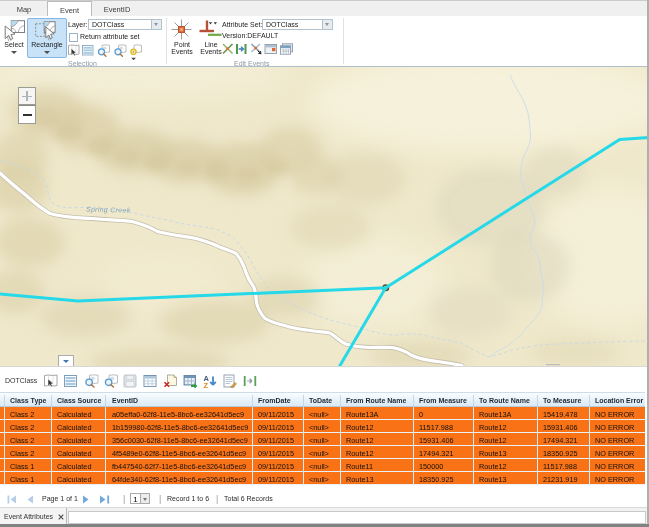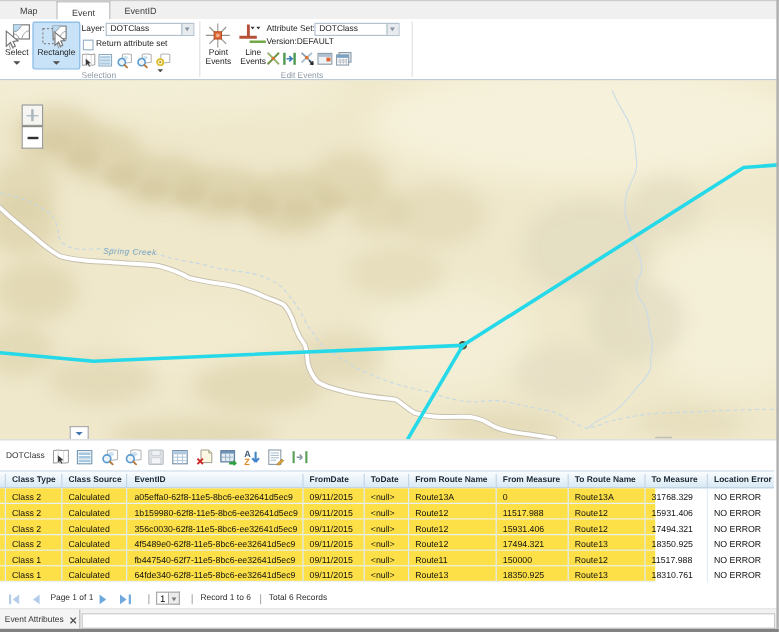--- a/index.html
+++ b/index.html
@@ -40,21 +40,21 @@
 
 #panel { position:absolute; left:0; top:366px; width:649px; height:161px; background:#fff; }
 #ptoolbar { position:absolute; left:0; top:0; width:649px; height:26px; background:#fff; border-top:1px solid #d7d7d7; }
 #dotclass { position:absolute; left:5px; top:10px; font-size:7px; color:#333; }
 
 
 #thead { position:absolute; left:0; top:26px; width:645px; height:15px; background:linear-gradient(#fbfdfe,#d9e9f5); border-top:1px solid #cddcea; border-bottom:1px solid #b7cbdb; }
 #thead .h { position:absolute; top:3.5px; font-size:7px; font-weight:bold; color:#1b2833; white-space:nowrap; }
 #thead .hv { position:absolute; top:2px; height:11px; width:1px; background:#c3d6e6; }
 #rows { position:absolute; left:0; top:41px; width:647px; height:78px; }
-.row { position:absolute; left:0; width:546px; height:13px; background:#fde047; border-bottom:1px solid #e9f1f8; box-sizing:border-box; }
+.row { position:absolute; left:0; width:645px; height:13px; background:#f97316; border-bottom:1px solid #e9f1f8; box-sizing:border-box; }
 .row .c { position:absolute; top:3px; font-size:7.3px; color:#111; white-space:nowrap; }
 #colsep { position:absolute; left:0; top:41px; width:647px; height:78px; pointer-events:none; }
 #colsep .v { position:absolute; top:0; height:78px; width:1px; background:#dfebf5; }
 
 
 #pager { position:absolute; left:0; top:124px; width:649px; height:18px; background:#fff; border-bottom:1px solid #d9d9d9; }
 #pager .ptext { position:absolute; top:4.5px; font-size:7px; color:#2b2b2b; white-space:nowrap; }
 #pager .sep2 { position:absolute; top:4px; font-size:9px; color:#9a9a9a; }
 
 
@@ -379,21 +379,21 @@
   <div id="rows">
     <div class="row" style="top:0px;">
       <div class="c" style="left:10px;">Class 2</div>
         <div class="c" style="left:57px;">Calculated</div>
       <div class="c" style="left:112px;">a05effa0-62f8-11e5-8bc6-ee32641d5ec9</div>
       <div class="c" style="left:258px;">09/11/2015</div>
         <div class="c" style="left:309px;">&lt;null&gt;</div>
       <div class="c" style="left:346px;">Route13A</div>
         <div class="c" style="left:419px;">0</div>
       <div class="c" style="left:479px;">Route13A</div>
-        <div class="c" style="left:543px;">31768.329</div>
+        <div class="c" style="left:543px;">15419.478</div>
       <div class="c" style="left:595px;">NO ERROR</div>
     </div>
     <div class="row" style="top:13px;">
       <div class="c" style="left:10px;">Class 2</div>
         <div class="c" style="left:57px;">Calculated</div>
       <div class="c" style="left:112px;">1b159980-62f8-11e5-8bc6-ee32641d5ec9</div>
       <div class="c" style="left:258px;">09/11/2015</div>
         <div class="c" style="left:309px;">&lt;null&gt;</div>
       <div class="c" style="left:346px;">Route12</div>
         <div class="c" style="left:419px;">11517.988</div>
@@ -439,21 +439,21 @@
     </div>
     <div class="row" style="top:65px;">
       <div class="c" style="left:10px;">Class 1</div>
         <div class="c" style="left:57px;">Calculated</div>
       <div class="c" style="left:112px;">64fde340-62f8-11e5-8bc6-ee32641d5ec9</div>
       <div class="c" style="left:258px;">09/11/2015</div>
         <div class="c" style="left:309px;">&lt;null&gt;</div>
       <div class="c" style="left:346px;">Route13</div>
         <div class="c" style="left:419px;">18350.925</div>
       <div class="c" style="left:479px;">Route13</div>
-        <div class="c" style="left:543px;">18310.761</div>
+        <div class="c" style="left:543px;">21231.919</div>
       <div class="c" style="left:595px;">NO ERROR</div>
     </div>
   </div>
   <div id="colsep">
     <div class="v" style="left:4px;"></div>
       <div class="v" style="left:51px;"></div>
     <div class="v" style="left:105px;"></div>
       <div class="v" style="left:252px;"></div>
     <div class="v" style="left:303px;"></div>
       <div class="v" style="left:340px;"></div>

